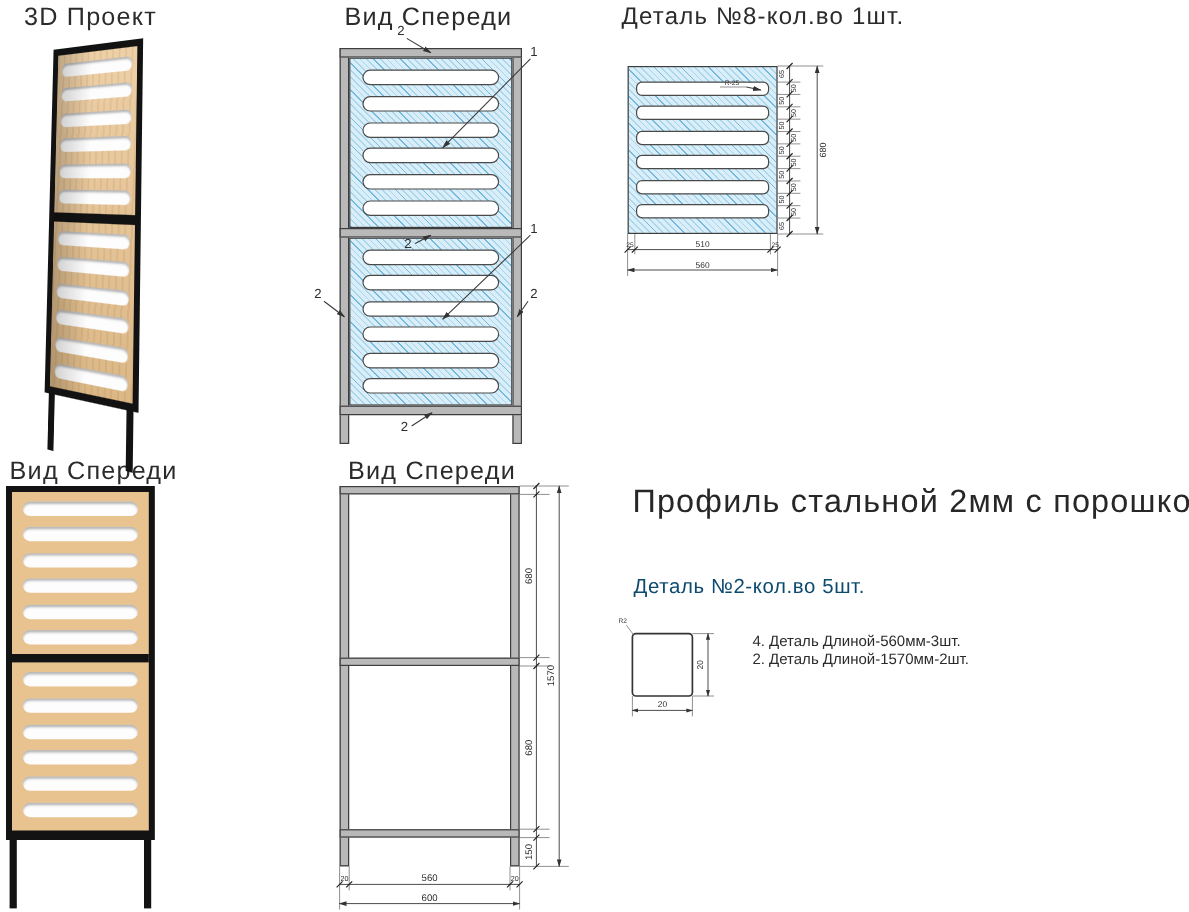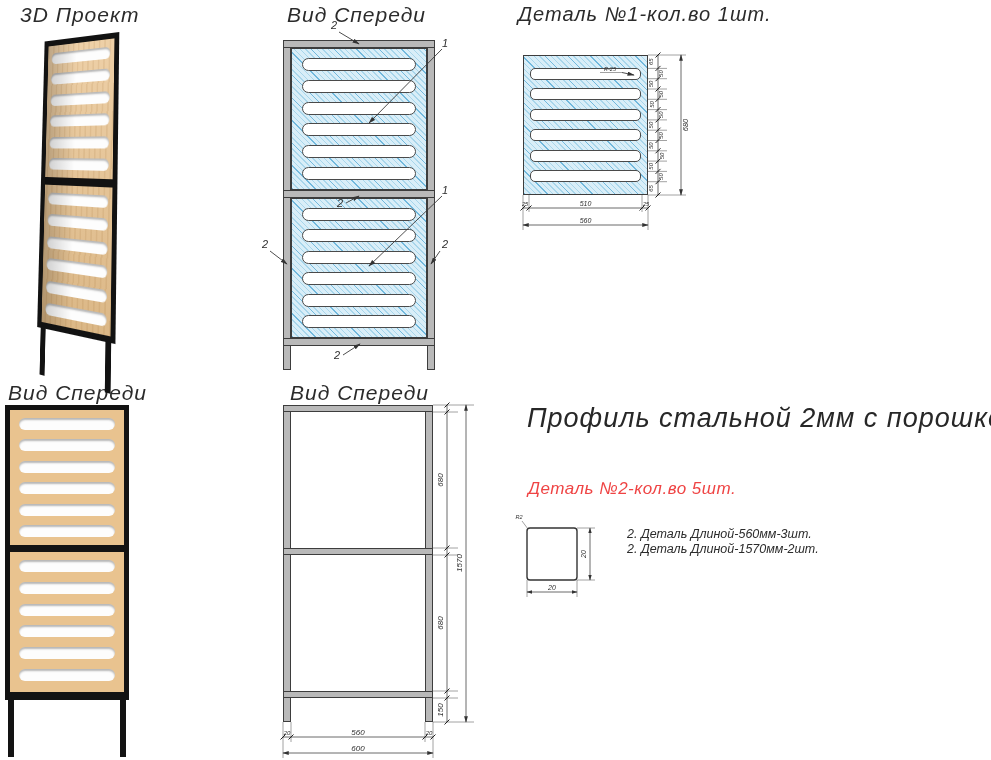--- a/index.html
+++ b/index.html
@@ -1,21 +1,21 @@
 <!DOCTYPE html>
 <html style="--hatch_bg: #d9eef8; --hatch_line: #8ec9e4; --hatch_dark: #3d9dd0; --rail: #b9b9b9; --outline: #3d3d3d; --wood: #e9c38f; --frame3d: #121212; --text: #2e2e2e;"><head>
 <meta charset="utf-8">
 <style>
   :root{
     --hatch_bg:#d9eef8; --hatch_line:#8ec9e4; --hatch_dark:#3d9dd0;
     --rail:#b9b9b9; --outline:#3d3d3d; --wood:#e9c38f; --frame3d:#121212; --text:#2e2e2e;
   }
   html,body{margin:0;padding:0;background:#fff;}
   #canvas{position:relative;width:991px;height:760px;background:#fff;overflow:hidden;
-          font-family:"Liberation Sans",sans-serif;color:var(--text,#2e2e2e);font-style:italic;}
+          font-family:"Liberation Sans",sans-serif;color:var(--text,#2e2e2e);}
   .abs{position:absolute;}
   .title{font-size:21px;letter-spacing:1px;color:#2b2b2b;white-space:nowrap;}
   .rail{background:var(--rail,#b9b9b9);border:1px solid var(--outline,#3d3d3d);box-sizing:border-box;}
   .hatch{background-color:var(--hatch_bg,#d9eef8);
     background-image:
       repeating-linear-gradient(45deg, rgba(61,157,208,.50) 0 1px, rgba(0,0,0,0) 1px 16px),
       repeating-linear-gradient(45deg, rgba(142,201,228,.65) 0 1px, rgba(0,0,0,0) 1px 4px);
     border:1px solid var(--outline,#3d3d3d);box-sizing:border-box;}
   .slots{display:flex;flex-direction:column;justify-content:space-between;height:100%;box-sizing:border-box;}
   .slot{background:#fff;border:1px solid #4a4a4a;border-radius:7px;}
@@ -44,37 +44,37 @@
   .p3frame{position:relative;width:102px;height:300px;border:6px solid var(--frame3d,#121212);box-sizing:border-box;}
   .p3sect{height:140px;}
   .p3sect .slots{padding:8px 0;}
   .p3sect .wslot{height:12px;margin:0 5px;}
   .p3mid{height:8px;background:var(--frame3d,#121212);}
   .shade{position:absolute;inset:0;background:linear-gradient(90deg, rgba(0,0,0,.20), rgba(0,0,0,0) 45%);pointer-events:none;}
   .p3legs{display:flex;justify-content:space-between;padding:0 5px;height:46px;}
   .p3leg{width:7px;background:var(--frame3d,#121212);}
   
   .h-big{font-size:27px;letter-spacing:1px;color:#272727;white-space:nowrap;}
-  .h-med{font-size:17px;letter-spacing:.5px;color:#ef4444;white-space:nowrap;}
+  .h-med{font-size:17px;letter-spacing:.5px;color:#0c4a6e;white-space:nowrap;}
   .note{font-size:12.5px;color:#2b2b2b;white-space:nowrap;line-height:15px;}
   svg{position:absolute;overflow:visible;pointer-events:none;}
   svg text{font-family:"Liberation Sans",sans-serif;fill:#2e2e2e;}
   .dimline{stroke:#444;stroke-width:.8;fill:none;}
   .extline{stroke:#555;stroke-width:.55;fill:none;}
   .tick{stroke:#222;stroke-width:1;fill:none;}
   .leader{stroke:#3a3a3a;stroke-width:.9;fill:none;}
 </style>
 </head>
 <body>
 
 <div id="canvas">
 
   <div class="abs title" style="left:20px;top:3px;">3D Проект</div>
   <div class="abs title" style="left:287px;top:3px;">Вид Спереди</div>
-  <div class="abs title" style="left:518px;top:3px;font-size:20px;">Деталь №1-кол.во 1шт.</div>
+  <div class="abs title" style="left:518px;top:3px;font-size:20px;">Деталь №8-кол.во 1шт.</div>
   <div class="abs title" style="left:8px;top:381px;">Вид Спереди</div>
   <div class="abs title" style="left:290px;top:381px;">Вид Спереди</div>
 
   <div class="abs scene" style="left:2px;top:26px;width:150px;height:352px;">
     <div class="panel3d">
       <div class="p3frame wood">
         <div class="p3sect">
           <div class="slots">
             <div class="wslot"></div>
           <div class="wslot"></div>
@@ -353,17 +353,17 @@
     <line class="extline" x1="72" y1="75" x2="90" y2="75"></line>
     <line class="dimline" x1="85" y1="23" x2="85" y2="75" marker-start="url(#arD)" marker-end="url(#arD)"></line>
     <text x="81" y="49" font-size="7" text-anchor="middle" transform="rotate(-90 81 49)">20</text>
     <line class="extline" x1="22" y1="75" x2="22" y2="92"></line>
     <line class="extline" x1="72" y1="75" x2="72" y2="92"></line>
     <line class="dimline" x1="22" y1="87" x2="72" y2="87" marker-start="url(#arD)" marker-end="url(#arD)"></line>
     <text x="47" y="84.5" font-size="7" text-anchor="middle">20</text>
   </svg>
 
   <div class="abs" style="left:627px;top:527px;">
-    <div class="note">2. Деталь Длиной-560мм-3шт.</div>
+    <div class="note">4. Деталь Длиной-560мм-3шт.</div>
     <div class="note">2. Деталь Длиной-1570мм-2шт.</div>
   </div>
 
 </div>
 
 </body></html>

